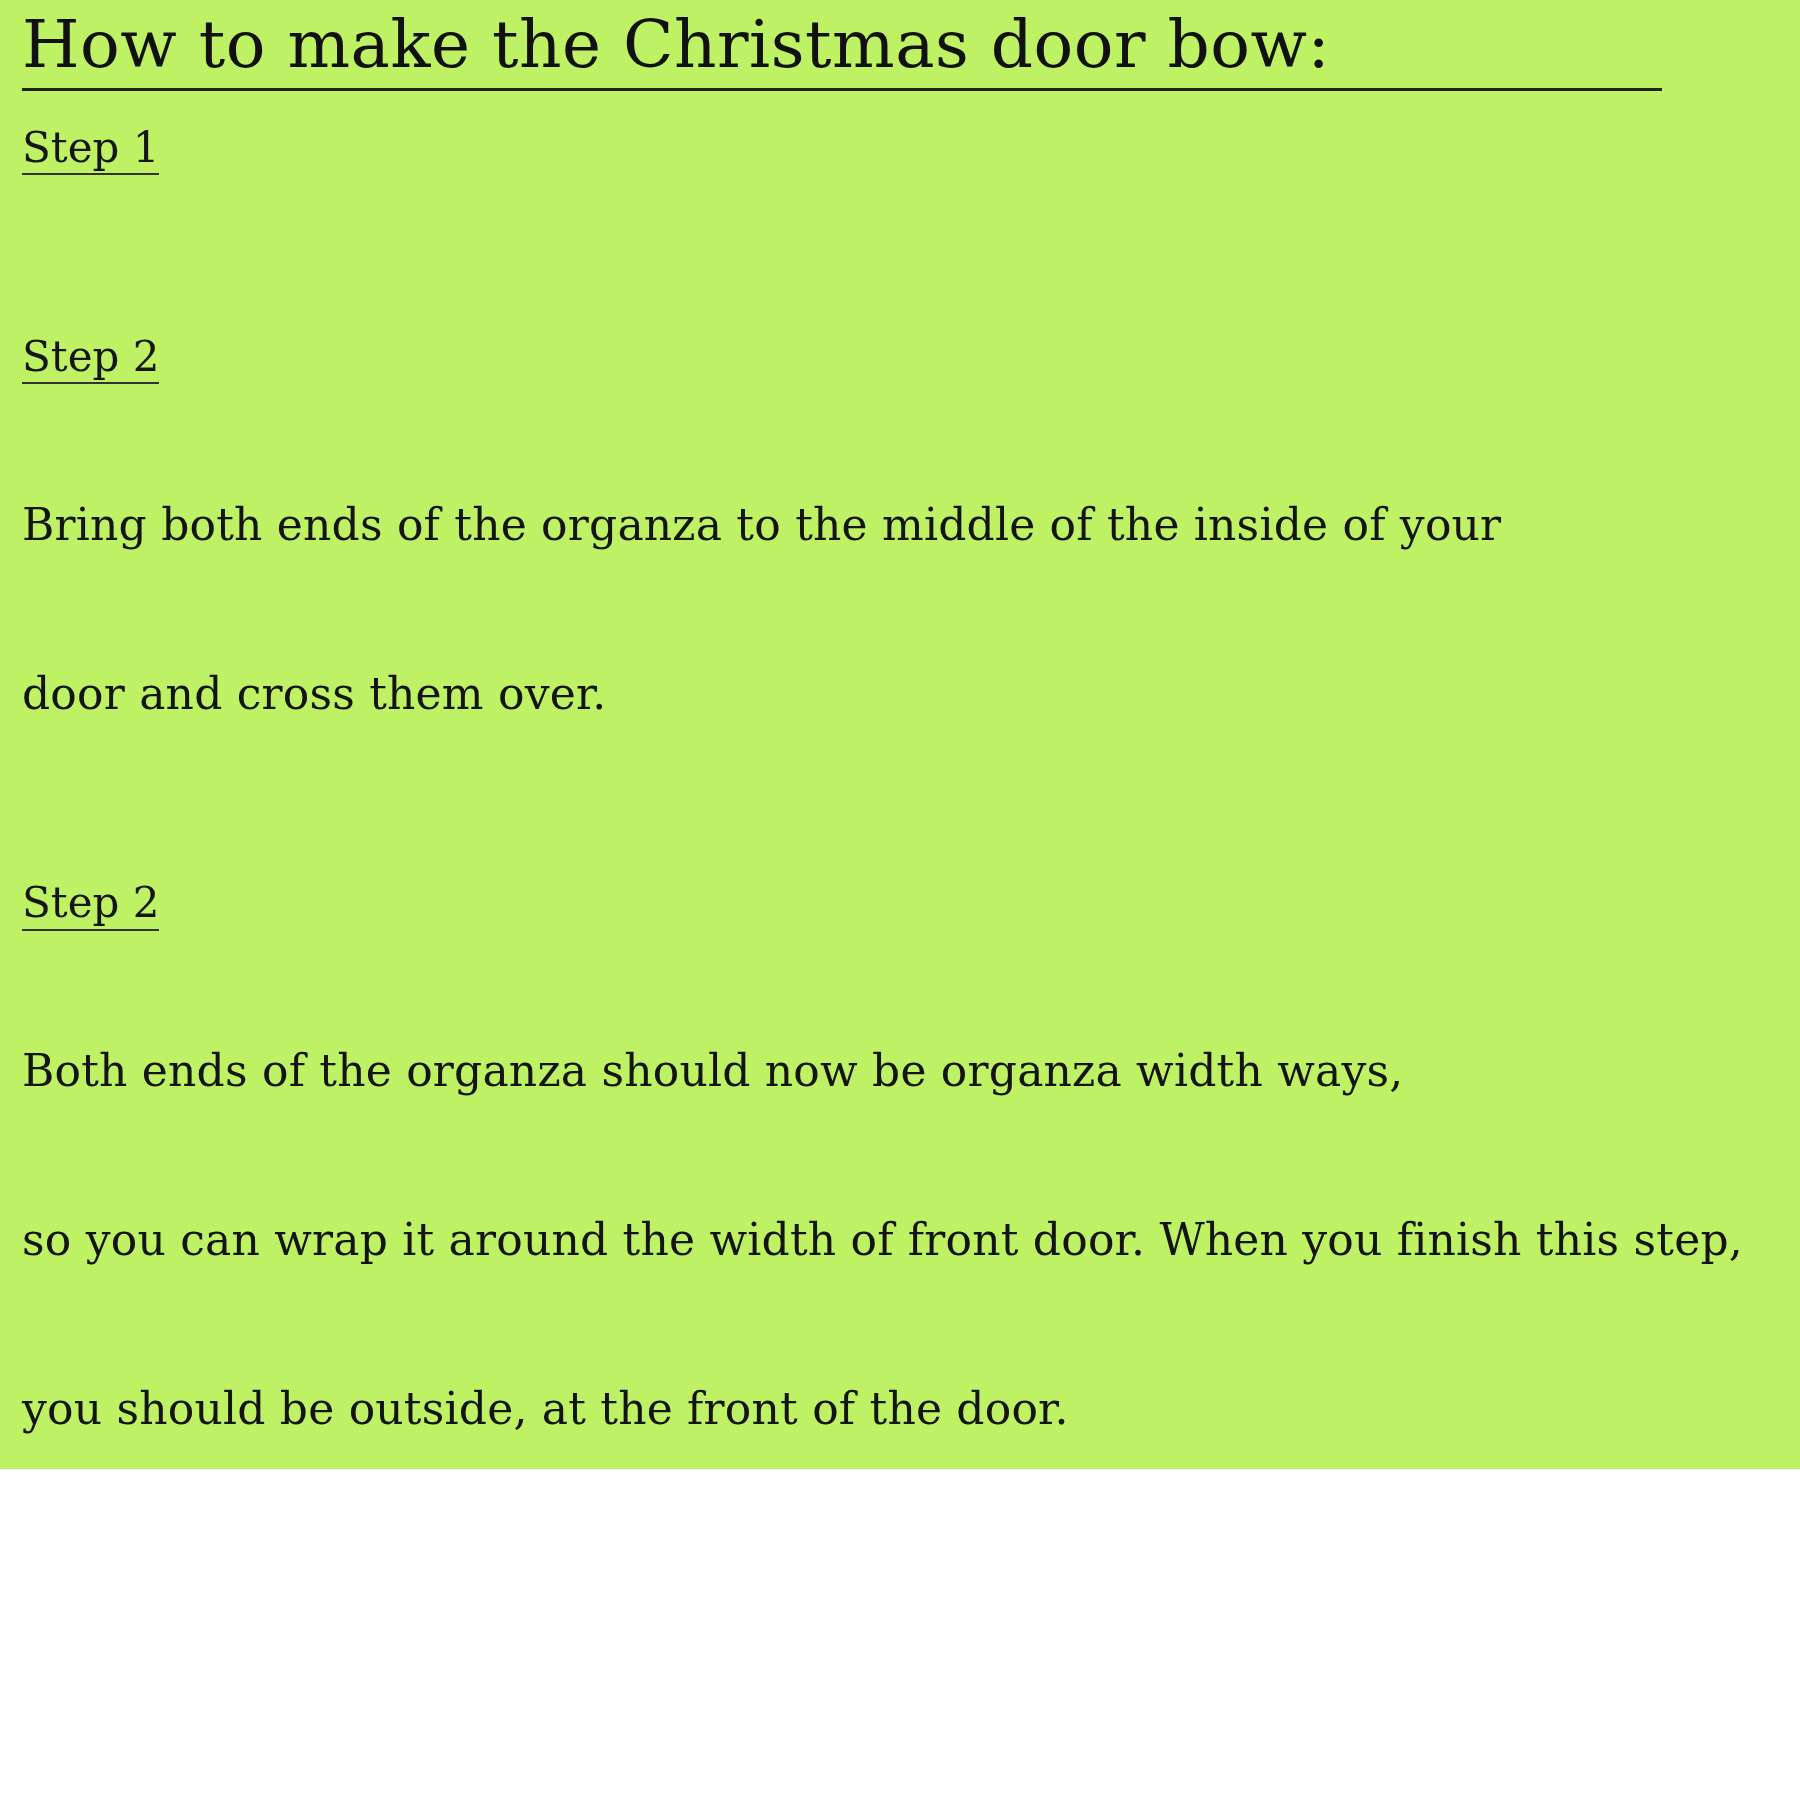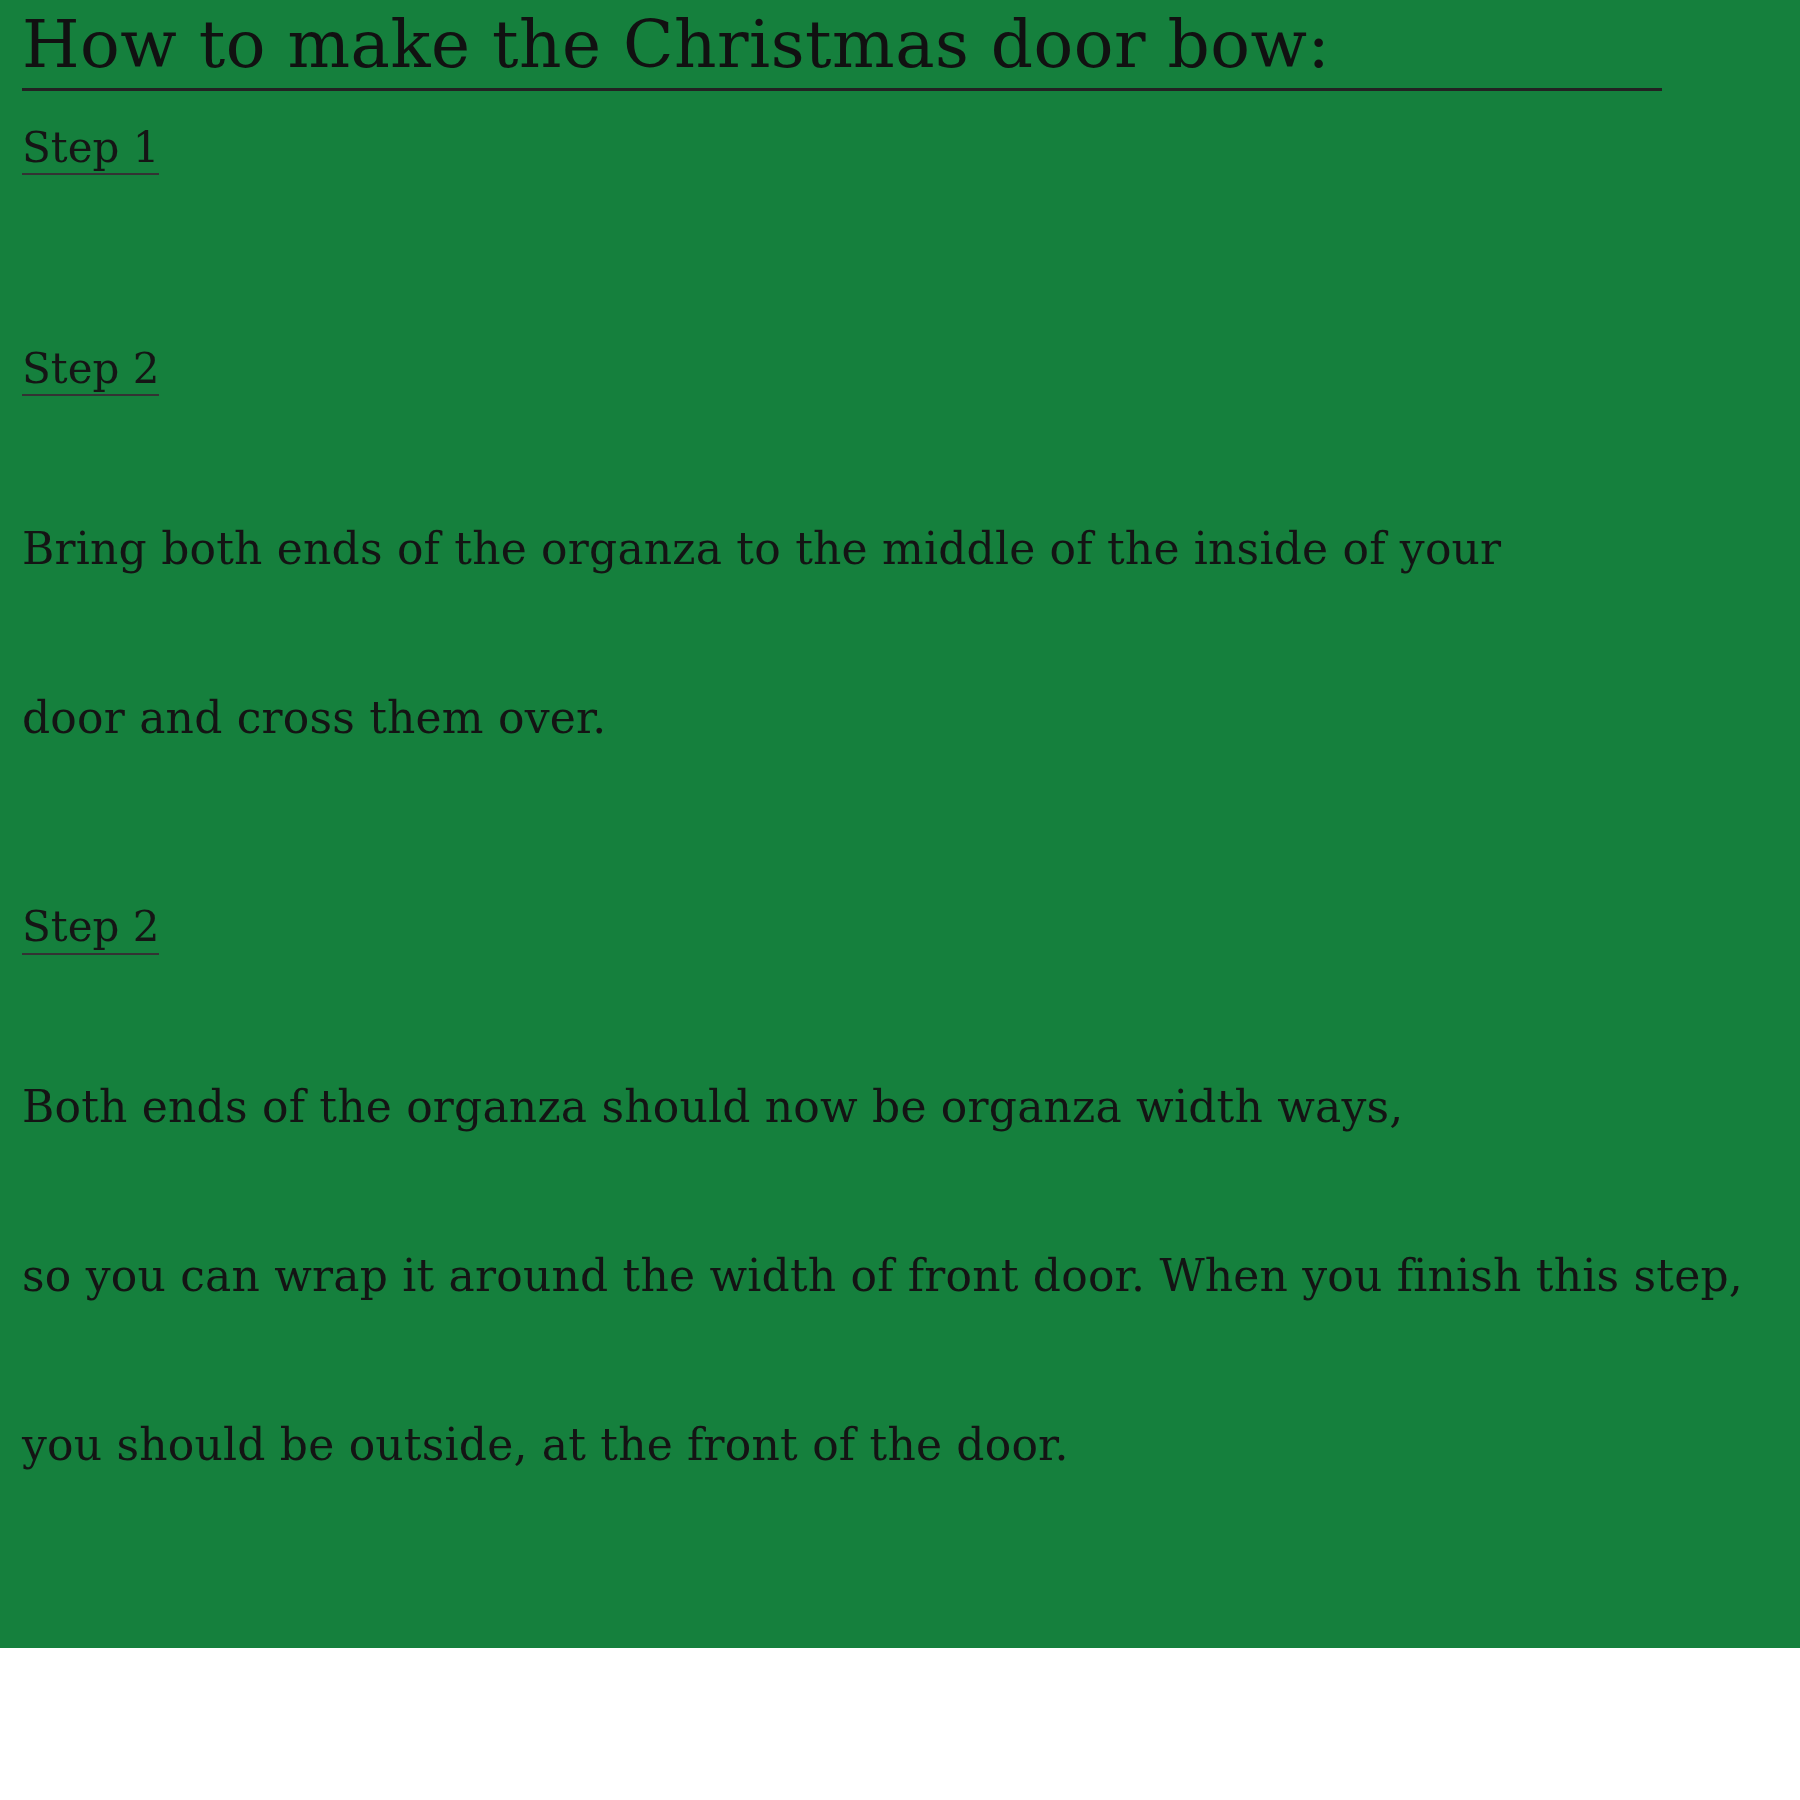--- a/index.html
+++ b/index.html
@@ -10,23 +10,23 @@
     width: 1800px;
     height: 1800px;
     background: #ffffff;
     font-family: "DejaVu Serif", serif;
     color: #1a1a1a;
     overflow: hidden;
   }
   .page {
     box-sizing: border-box;
     width: 1800px;
-    height: 1648px;
+    height: 1469px;
     padding: 10px 22px 0 22px;
-    background: #15803d;
+    background: #bef264;
   }
   .doc-title {
     font-family: "DejaVu Serif", serif;
     font-size: 66px;
     line-height: 1.06;
     font-weight: 400;
     letter-spacing: 0.5px;
     margin: 0;
     padding: 0 0 8px 0;
     color: #111111;
@@ -41,21 +41,20 @@
     margin-bottom: 46px;
   }
   .step-label {
     font-family: "DejaVu Serif", serif;
     font-size: 42px;
     line-height: 1.1;
     color: #151515;
     display: inline-block;
     border-bottom: 2px solid #333;
     padding-bottom: 2px;
-    margin-bottom: 12px;
   }
   .step-lines {
     font-family: "DejaVu Serif", serif;
     font-size: 44px;
     line-height: 1.28;
     color: #141414;
     letter-spacing: 0.2px;
     white-space: pre-wrap;
   }
   .step-line {

